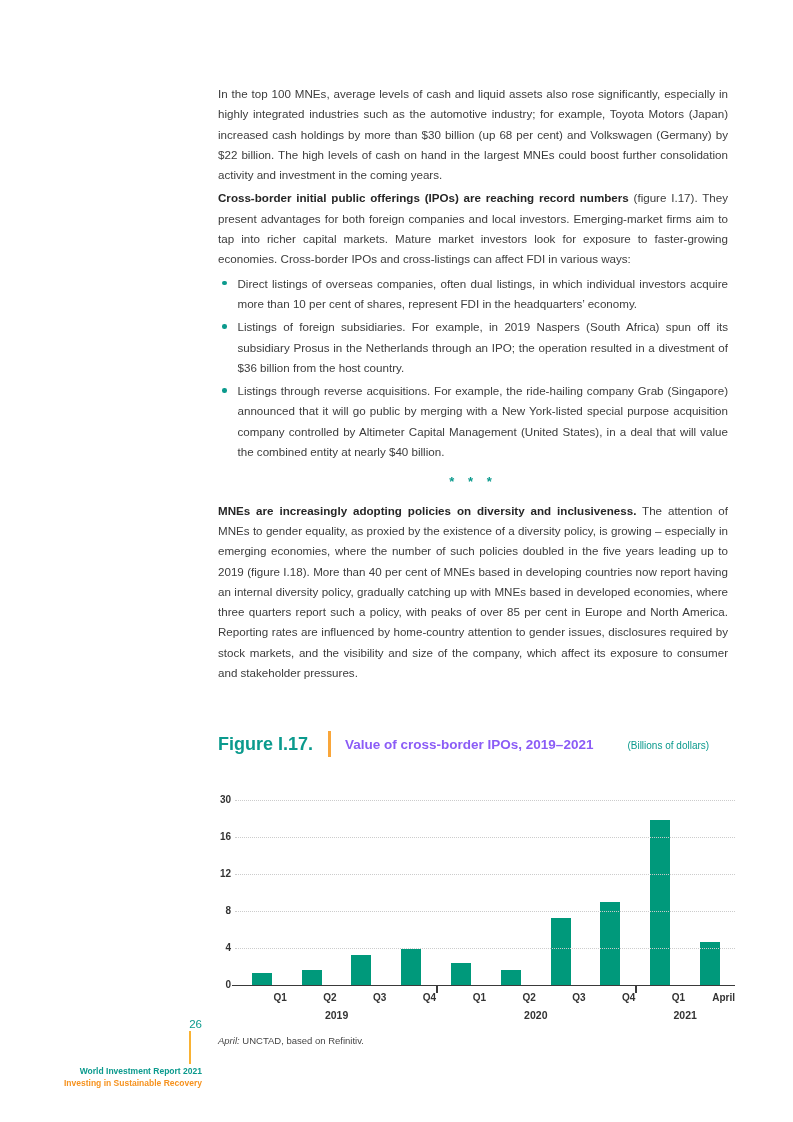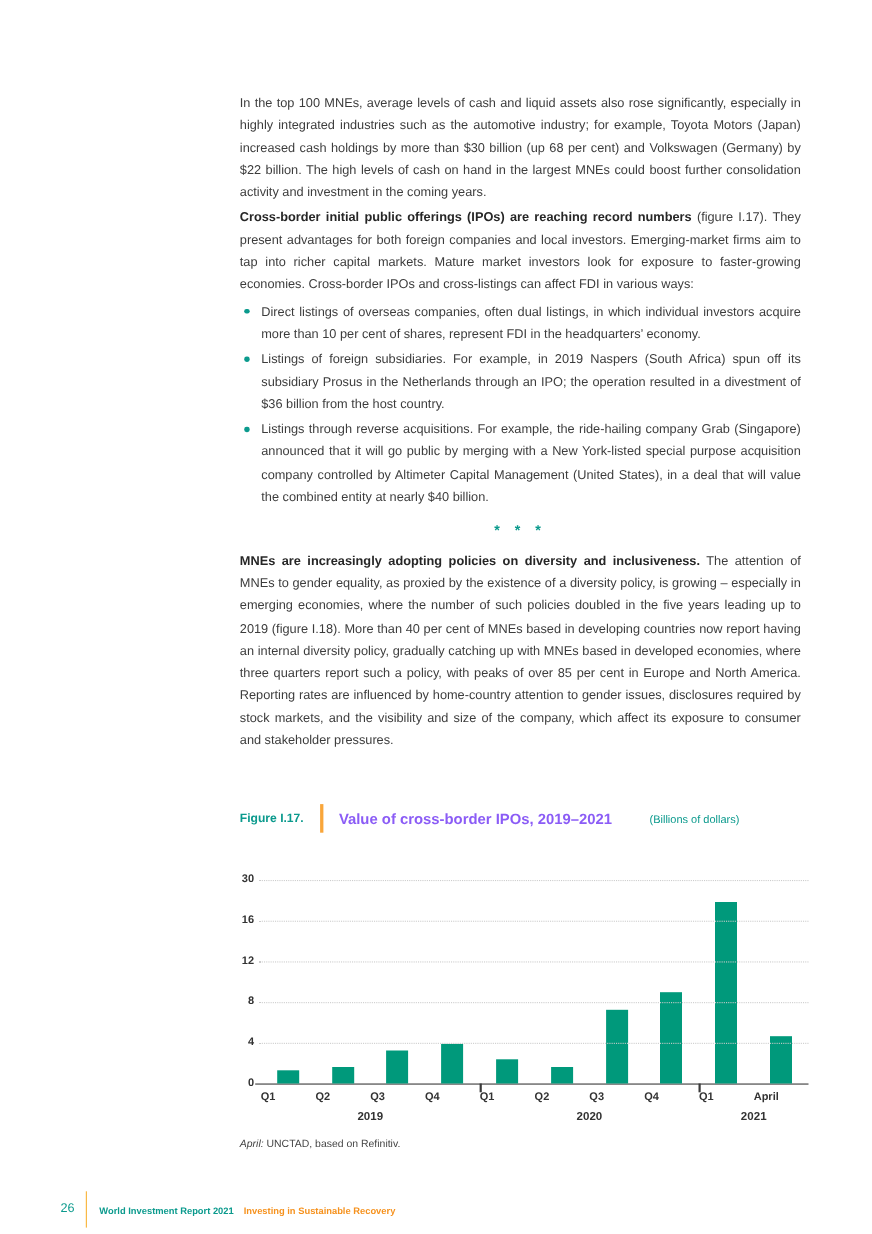--- a/index.html
+++ b/index.html
@@ -14,48 +14,48 @@
   ul.blist{list-style:none;margin:4px 0 0 0;padding:0;}
   ul.blist li{display:flex;margin:0 0 3px 0;}
   .bdot{width:4.5px;height:4.5px;border-radius:50%;background:#0b9a8d;
         margin:7px 11px 0 4px;flex:none;}
   .bl-text{flex:1;text-align:justify;}
   .separator{margin:10px 0 8px 0;text-align:center;color:#0b9a8d;
              font-weight:bold;font-size:13px;letter-spacing:5px;}
 
   
   .figure-title{position:absolute;left:218px;top:731px;display:flex;align-items:center;}
-  .fig-label{color:#0b9a8d;font-weight:bold;font-size:11px;}
+  .fig-label{color:#0b9a8d;font-weight:bold;font-size:18px;}
   .fig-bar{width:3px;height:26px;background:#f9a63a;margin:0 14px 0 15px;flex:none;}
   .fig-title{color:#8b5cf6;font-weight:bold;font-size:13.5px;white-space:nowrap;}
   .fig-sub{color:#0b9a8d;font-size:10px;margin-left:6px;position:relative;top:1px;white-space:nowrap;padding-left:28px;}
 
   
   .chart{position:absolute;left:215px;top:800px;width:520px;}
   .yaxis{position:absolute;left:0;top:0;width:16px;height:185px;}
   .ytick{position:absolute;right:0;font-size:10px;font-weight:bold;color:#333;
          height:12px;line-height:12px;}
   .plot{margin-left:22px;position:relative;height:185px;}
   .gridline{position:absolute;left:-2px;right:0;height:0;border-top:1.5px dotted #cccccc;}
   .baseline{position:absolute;left:-5px;right:0;bottom:-1px;height:1.5px;background:#3a3a3a;}
   .grouptick{position:absolute;bottom:-8px;width:1.5px;height:8px;background:#3a3a3a;}
   .bars{position:absolute;left:0;right:0;top:0;bottom:0;display:flex;align-items:flex-end;}
   .slot{flex:1;display:flex;justify-content:center;align-items:flex-end;}
   .bar{width:20px;}
   .xlabels{margin-left:22px;display:flex;padding-top:7px;}
-  .xlab{flex:1;text-align:left;font-size:10px;font-weight:bold;color:#333;}
+  .xlab{flex:1;text-align:right;font-size:10px;font-weight:bold;color:#333;}
   .yearlabels{margin-left:22px;position:relative;height:14px;margin-top:6px;}
   .year{position:absolute;transform:translateX(-50%);font-size:10.5px;font-weight:bold;color:#333;}
 
   
   .source{position:absolute;left:218px;top:1035px;font-size:9.5px;color:#454545;margin:0;}
   .source em{font-style:italic;}
 
   
-  .footer{position:absolute;left:55px;top:1083px;display:flex;align-items:center;}
+  .footer{position:absolute;left:55px;top:1018px;display:flex;align-items:flex-end;flex-direction:column;}
   .pagenum{color:#0b9a8d;font-size:11.5px;line-height:13px;}
   .footer-line{width:1.5px;height:33px;background:#f9b233;margin:0 11px 0 10px;flex:none;}
   .footer-report{color:#0b9a8d;font-size:8.5px;font-weight:bold;margin-top:2px;white-space:nowrap;}
   .footer-sub{color:#f6921e;font-size:8.5px;font-weight:bold;margin:2px 0 0 9px;white-space:nowrap;}
 </style>
 </head>
 <body>
 
 <div class="page">
 

